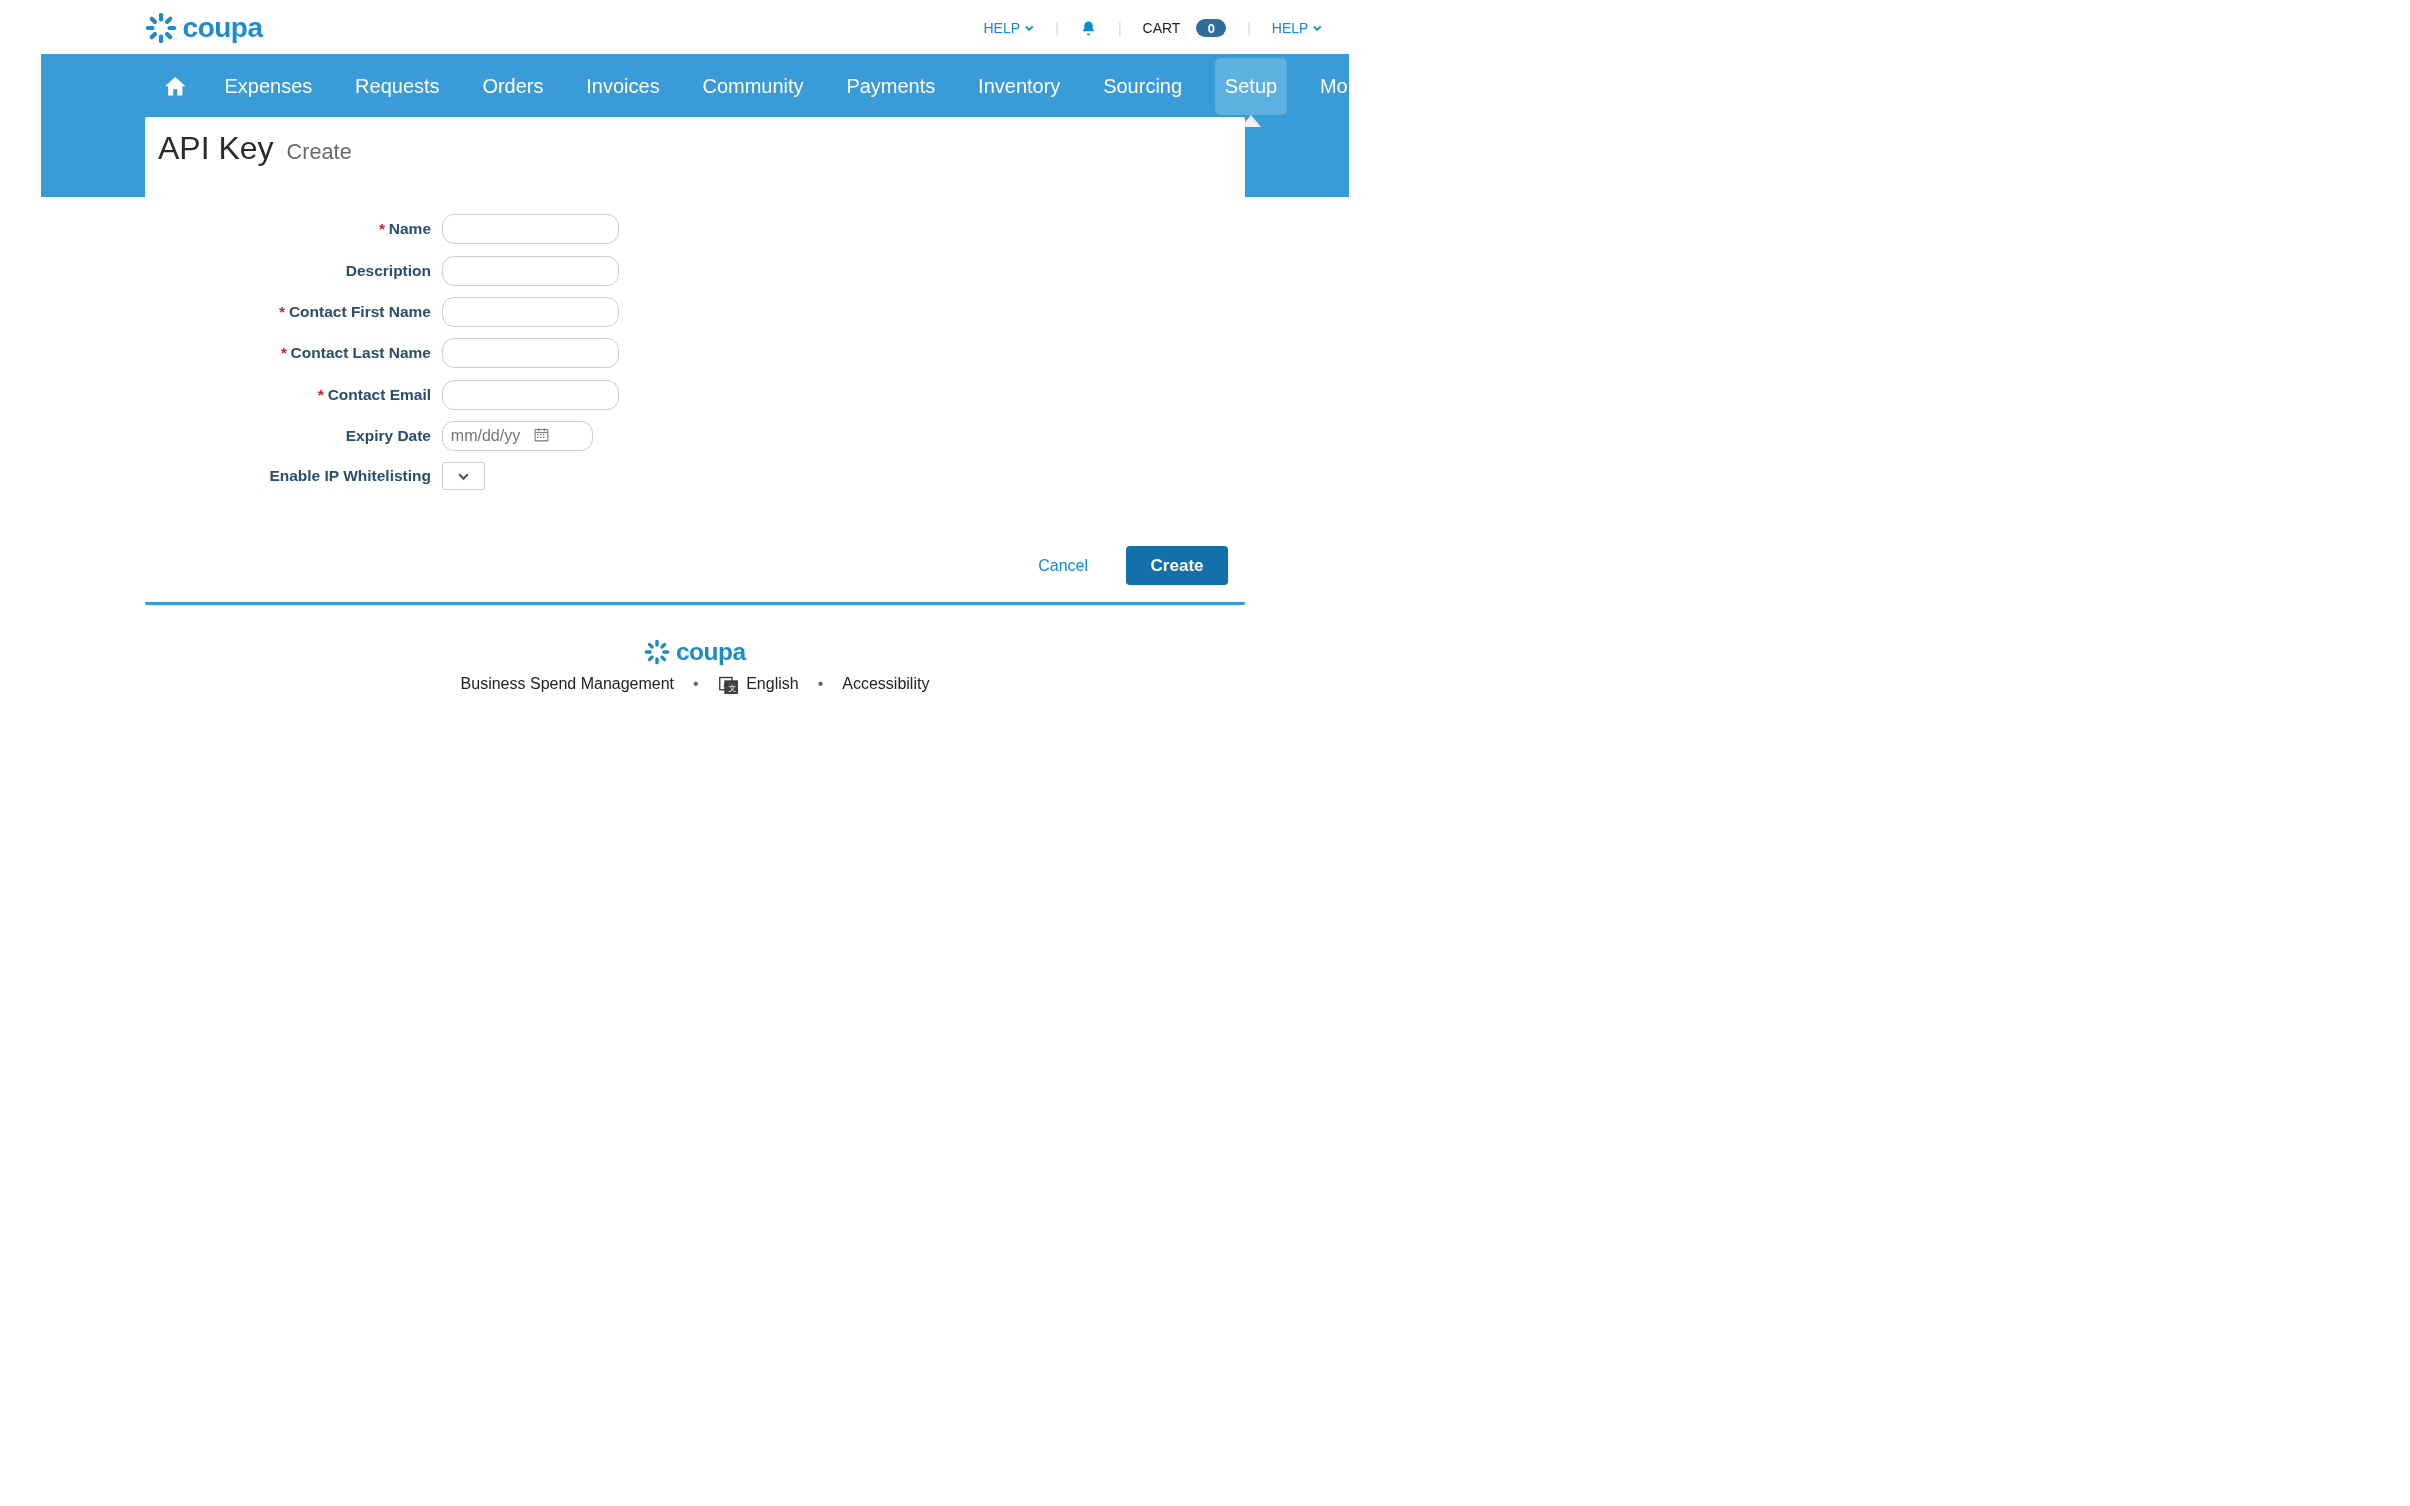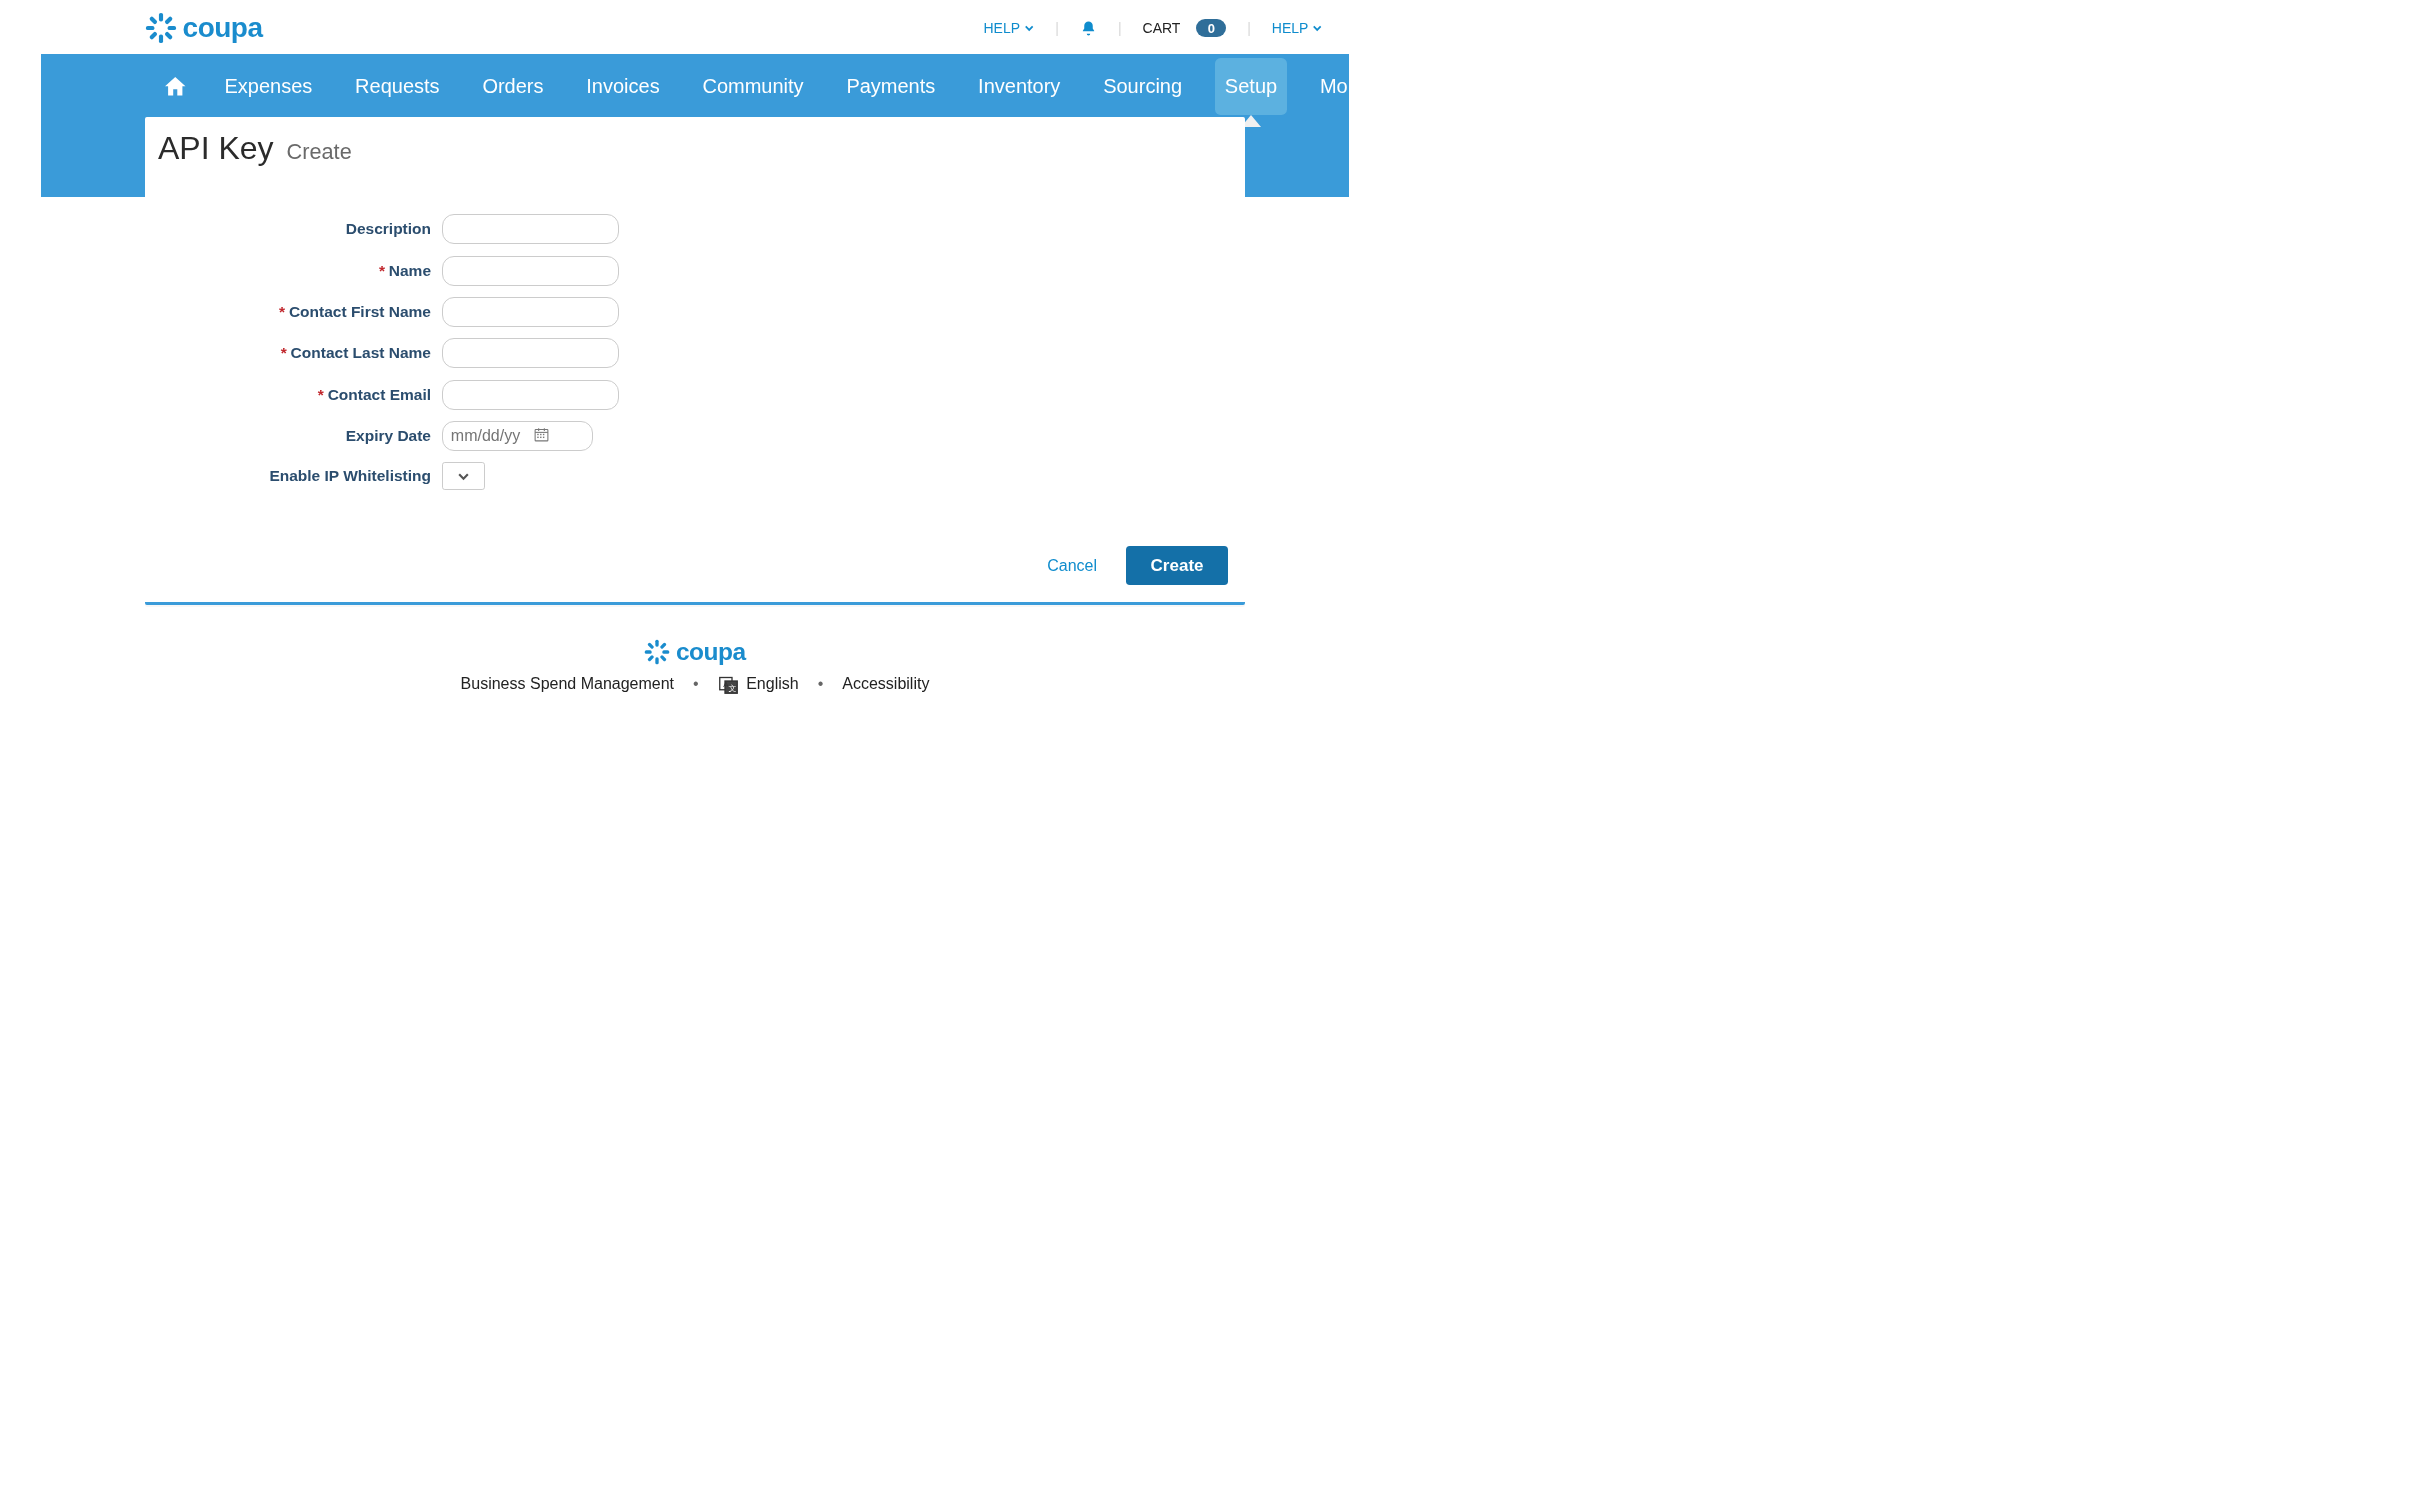--- a/index.html
+++ b/index.html
@@ -229,21 +229,21 @@
     display: inline-flex;
     align-items: center; justify-content: center;
     cursor: pointer;
     color: #555;
   }
   
   .actions {
     display: flex;
     justify-content: flex-end;
     align-items: center;
-    gap: 29px;
+    gap: 38px;
     padding: 17px 17px 17px 17px;
   }
   .link-cancel {
     color: var(--link-blue);
     font-size: 16px;
     cursor: pointer;
   }
   .btn-primary {
     background: var(--btn-blue);
     color: #fff;
@@ -371,26 +371,26 @@
     <div class="card">
 
       <div class="page-title-row">
         <span class="page-title">API Key</span>
         <span class="page-subtitle">Create</span>
       </div>
 
       <div class="form">
 
         <div class="form-row">
+          <div class="form-label"><span class="req">*</span><span>Name</span></div>
+          <input class="tinput" value="" style="">
+        </div>
+
+        <div class="form-row">
           <div class="form-label"><span>Description</span></div>
-          <input class="tinput" value="" style="">
-        </div>
-
-        <div class="form-row">
-          <div class="form-label"><span class="req">*</span><span>Name</span></div>
           <input class="tinput" value="" style="">
         </div>
 
         <div class="form-row">
           <div class="form-label"><span class="req">*</span><span>Contact First Name</span></div>
           <input class="tinput" value="" style="">
         </div>
 
         <div class="form-row">
           <div class="form-label"><span class="req">*</span><span>Contact Last Name</span></div>

